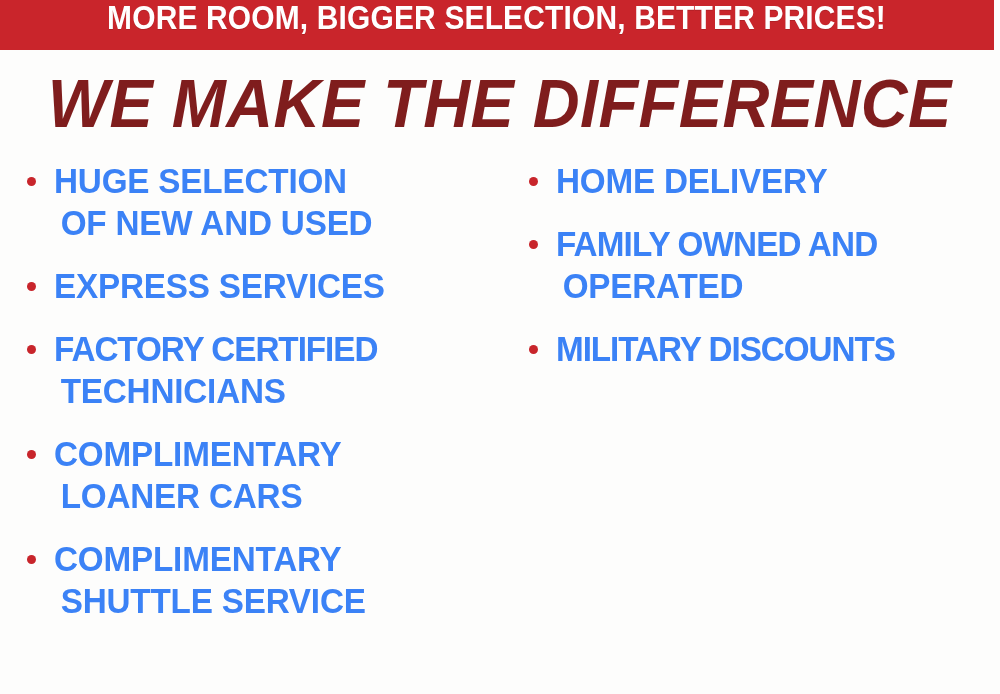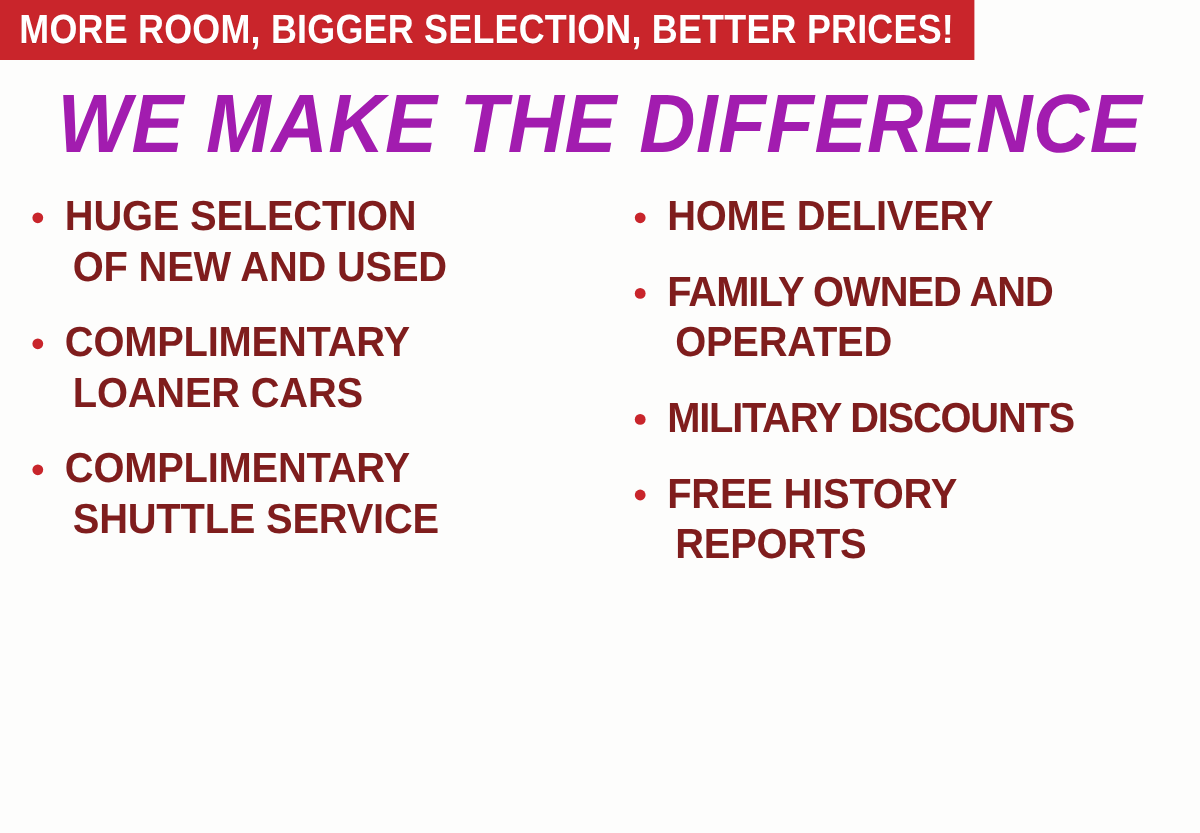--- a/index.html
+++ b/index.html
@@ -15,25 +15,24 @@
     background: #fdfdfc;
     overflow: hidden;
     font-family: "Liberation Sans", "DejaVu Sans", sans-serif;
   }
 
   
   #banner {
     position: absolute;
     left: 0;
     top: 0;
-    width: 812px;
+    width: 994px;
     height: 50px;
     background: #c9252b;
     display: flex;
-    align-items: center;
     justify-content: center;
   }
   #banner-text {
     color: #ffffff;
     font-family: "Liberation Sans", "DejaVu Sans", sans-serif;
     font-weight: bold;
     font-size: 34px;
     line-height: 34px;
     letter-spacing: 0.2px;
     transform: scaleX(0.88);
@@ -42,21 +41,21 @@
     text-shadow: 0 1px 0 rgba(0,0,0,0.12);
   }
 
   
   #headline {
     position: absolute;
     left: 0;
     top: 69px;
     width: 1000px;
     text-align: center;
-    color: #a21caf;
+    color: #7f1d1d;
     font-family: "Liberation Sans", "DejaVu Sans", sans-serif;
     font-weight: bold;
     font-style: italic;
     font-size: 69px;
     line-height: 69px;
     letter-spacing: 0.5px;
     white-space: nowrap;
   }
   #headline-inner {
     display: inline-block;
@@ -68,21 +67,21 @@
   .column {
     position: absolute;
     top: 160px;
   }
   #col-left  { left: 18px;  width: 490px; }
   #col-right { left: 520px; width: 480px; }
 
   .bullet-item {
     position: relative;
     padding-left: 36px;
-    color: #7f1d1d;
+    color: #3b82f6;
     font-family: "Liberation Sans", "DejaVu Sans", sans-serif;
     font-weight: bold;
     font-size: 35px;
     line-height: 42px;
     letter-spacing: -0.2px;
     margin-bottom: 21px;
   }
   .bullet-item .dot {
     position: absolute;
     left: 9px;
@@ -119,20 +118,29 @@
   </div>
 
   <div class="column" id="col-left">
     <div class="bullet-item">
       <span class="dot"></span>
       <span class="line">HUGE SELECTION</span>
       <span class="line indented">OF NEW AND USED</span>
     </div>
     <div class="bullet-item">
       <span class="dot"></span>
+      <span class="line">EXPRESS SERVICES</span>
+    </div>
+    <div class="bullet-item">
+      <span class="dot"></span>
+      <span class="line tight">FACTORY CERTIFIED</span>
+      <span class="line indented">TECHNICIANS</span>
+    </div>
+    <div class="bullet-item">
+      <span class="dot"></span>
       <span class="line">COMPLIMENTARY</span>
       <span class="line indented">LOANER CARS</span>
     </div>
     <div class="bullet-item">
       <span class="dot"></span>
       <span class="line">COMPLIMENTARY</span>
       <span class="line indented">SHUTTLE SERVICE</span>
     </div>
   </div>
 
@@ -143,20 +151,15 @@
     </div>
     <div class="bullet-item">
       <span class="dot"></span>
       <span class="line tight2">FAMILY OWNED AND</span>
       <span class="line indented">OPERATED</span>
     </div>
     <div class="bullet-item">
       <span class="dot"></span>
       <span class="line tight">MILITARY DISCOUNTS</span>
     </div>
-    <div class="bullet-item">
-      <span class="dot"></span>
-      <span class="line">FREE HISTORY</span>
-      <span class="line indented">REPORTS</span>
-    </div>
   </div>
 
 </div>
 
 </body></html>

